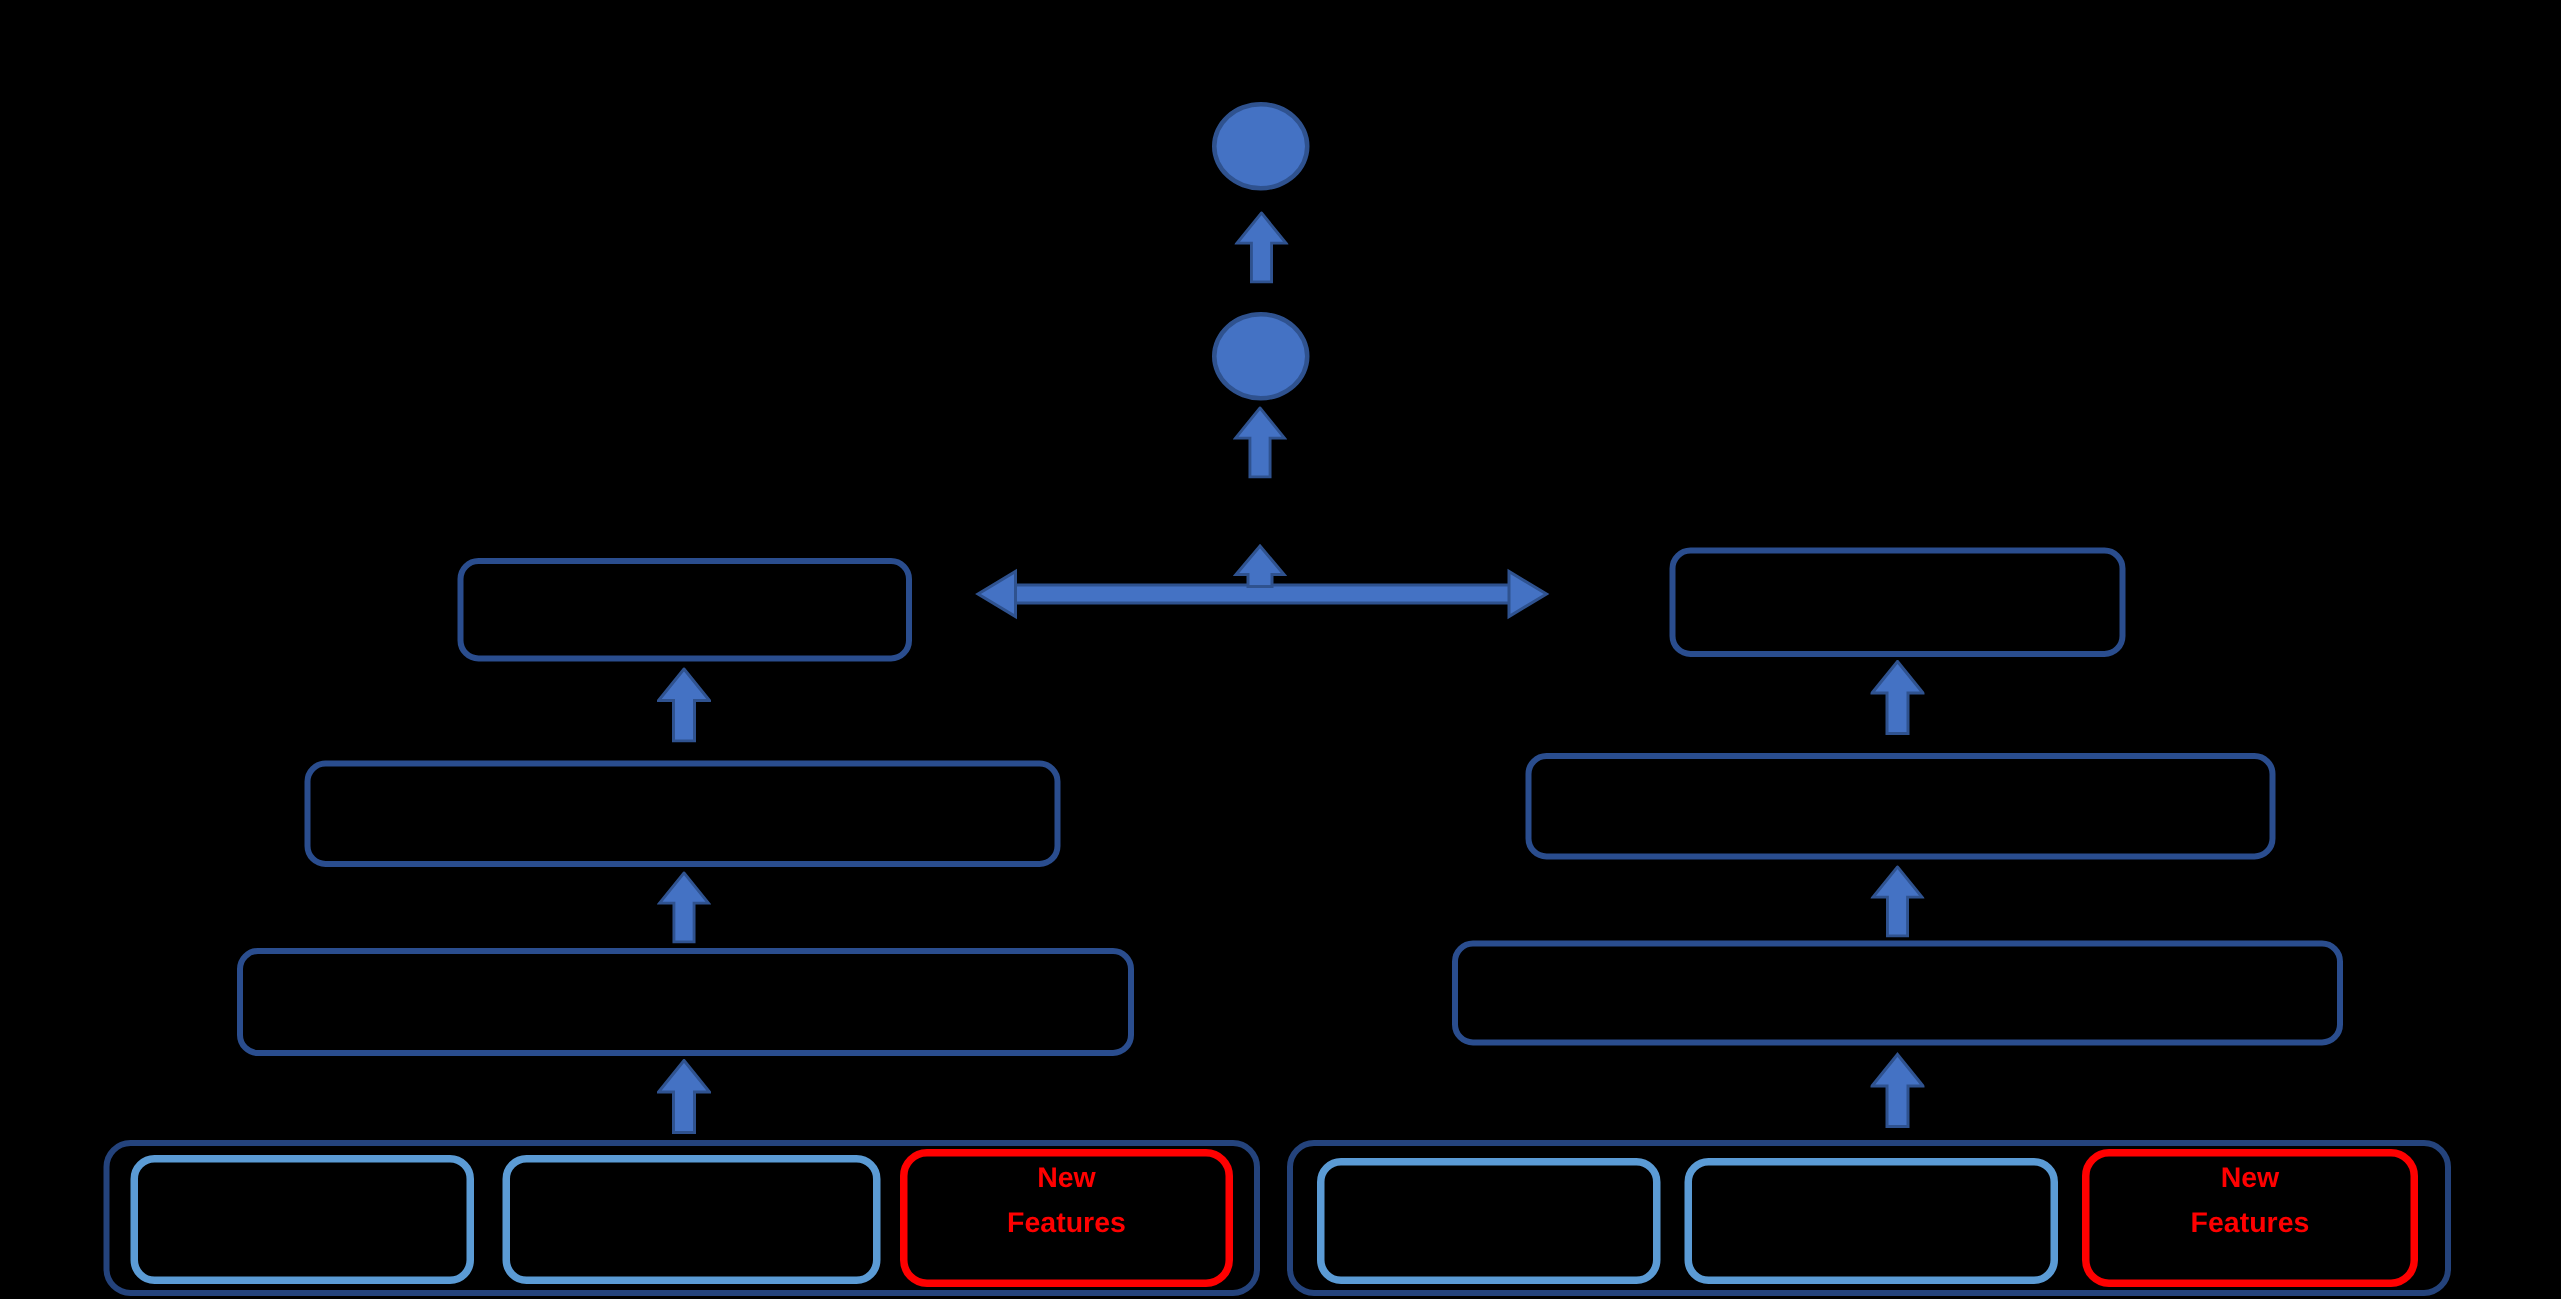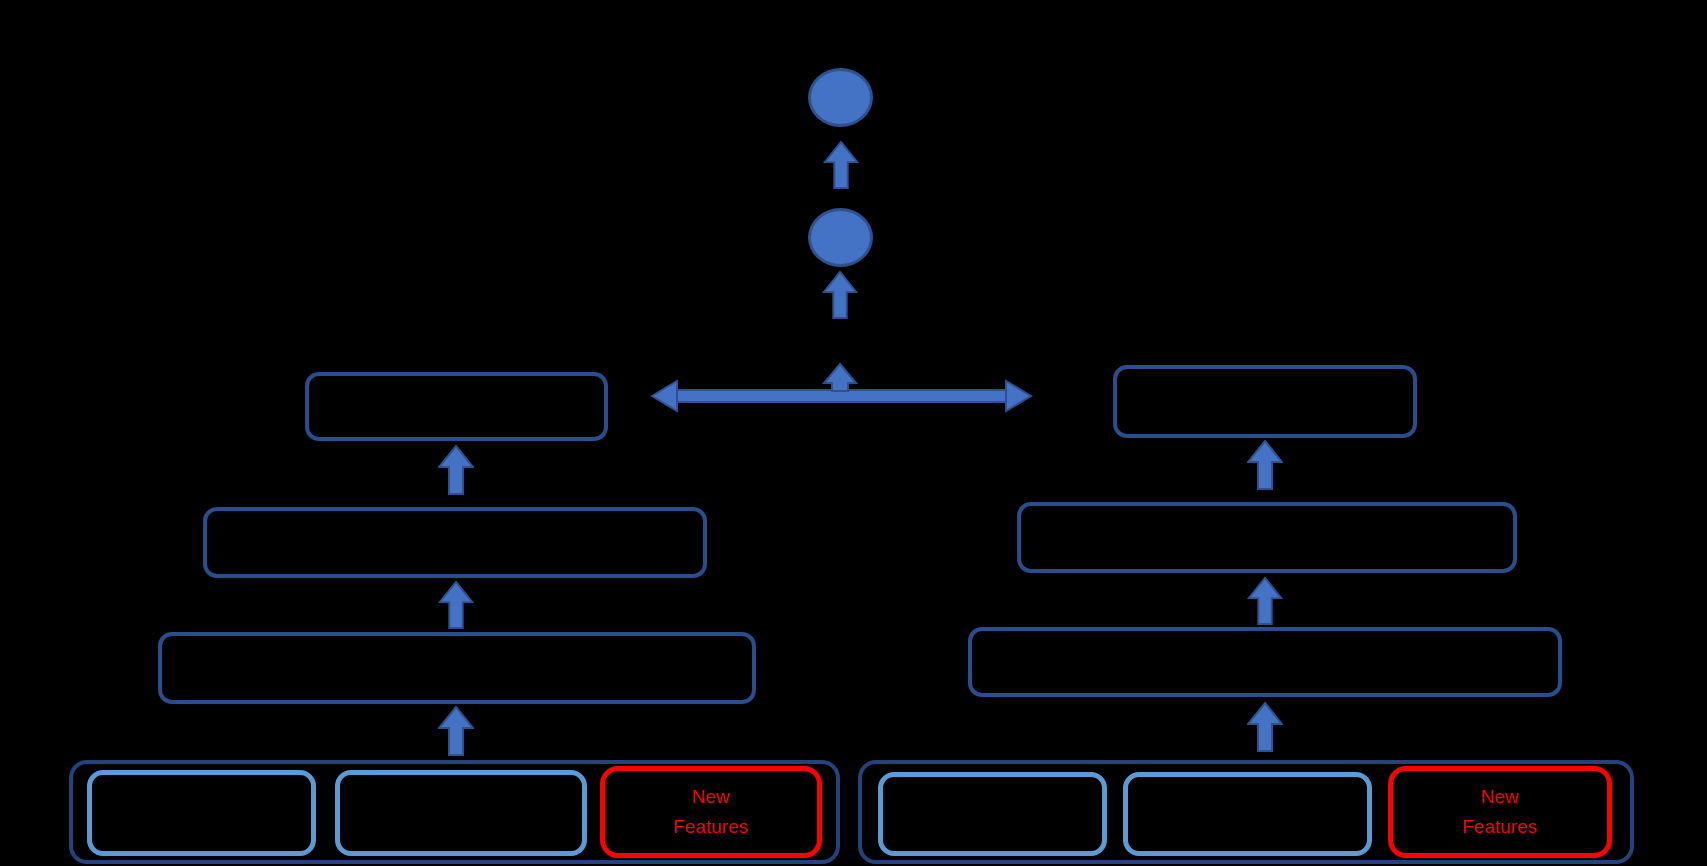--- a/index.html
+++ b/index.html
@@ -39,25 +39,24 @@
     box-sizing: border-box;
     background: transparent;
   }
   .highlight-box {
     position: absolute;
     border: 5px solid #FF0000;
     border-radius: 18px;
     box-sizing: border-box;
     background: transparent;
     color: #FF0000;
-    font-weight: normal;
+    font-weight: bold;
     font-size: 19px;
     line-height: 30px;
     display: flex;
-    align-items: center;
     justify-content: center;
     text-align: center;
     white-space: pre-line;
   }
   .arrow { position: absolute; }
   svg { display: block; }
 </style>
 </head>
 <body>
 

